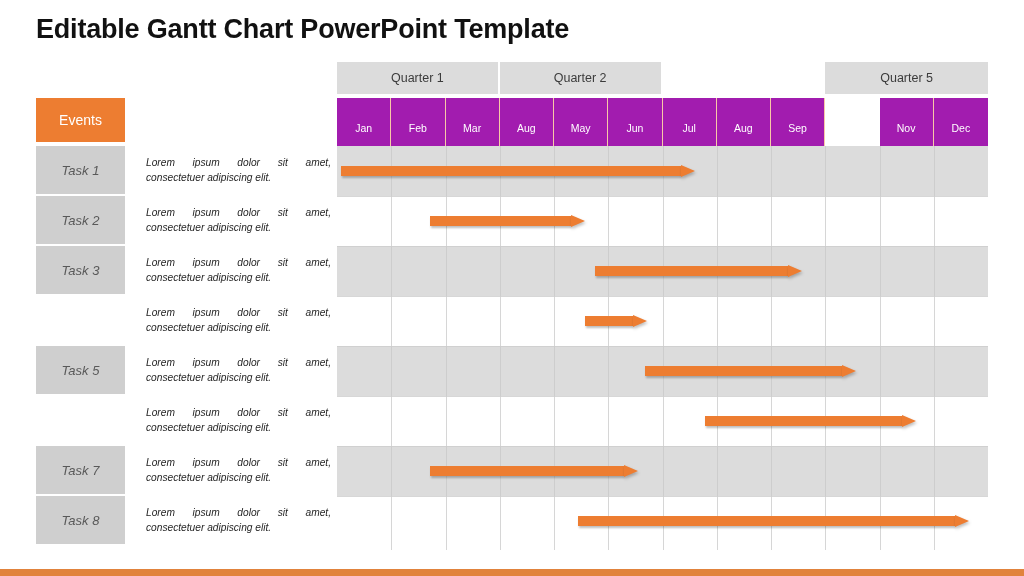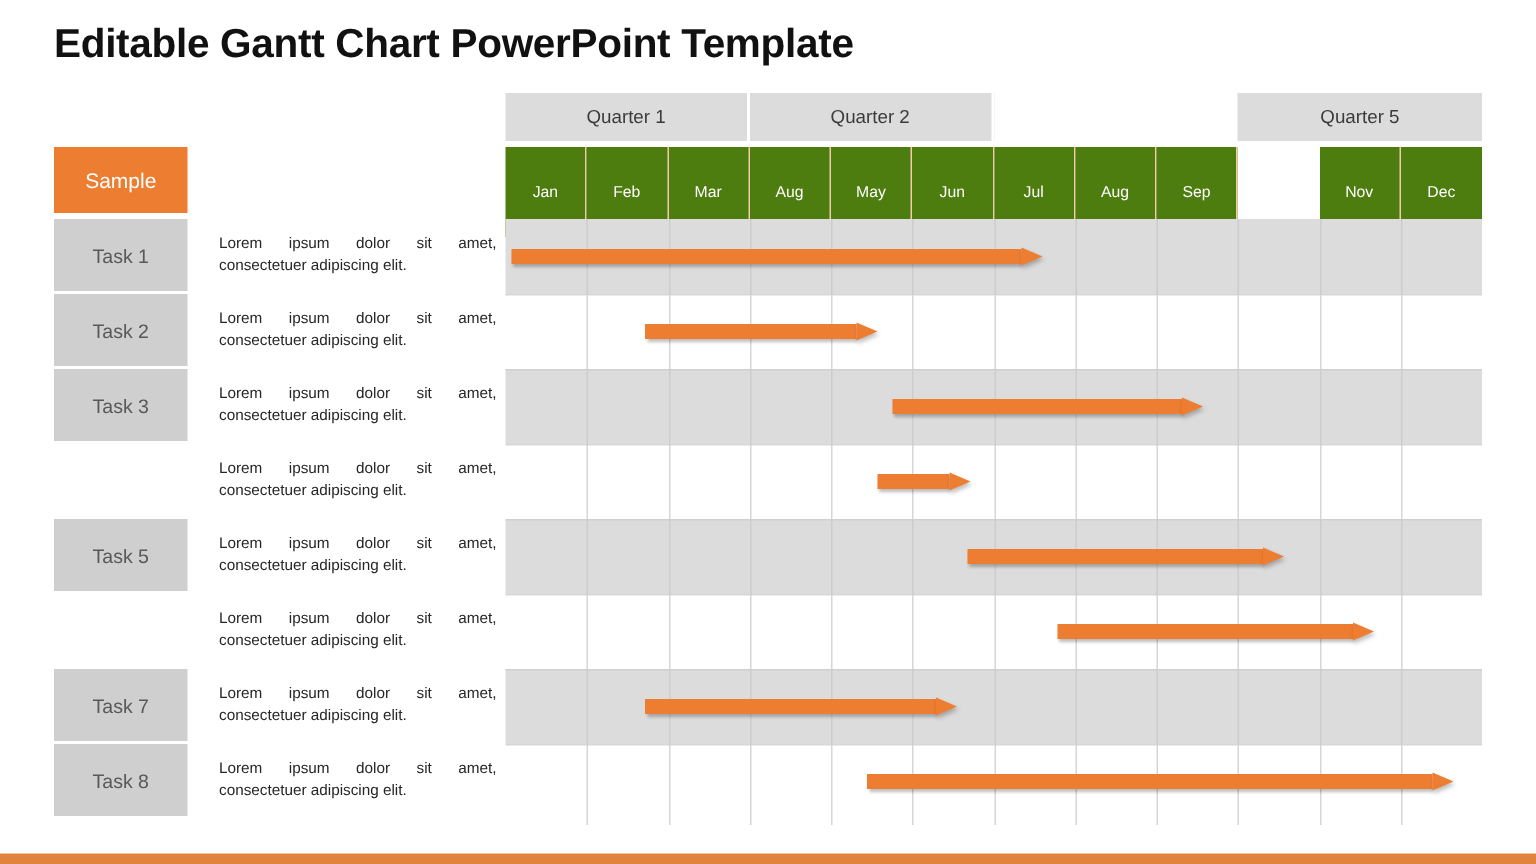--- a/index.html
+++ b/index.html
@@ -72,21 +72,21 @@
     position: absolute;
     left: 301px;
     top: 36px;
     width: 651px;
     height: 44px;
   }
   .month-cell {
     position: absolute;
     top: 0;
     height: 60px;
-    background: #4d7c0f;
+    background: #a21caf;
     color: #ffffff;
     font-size: 10.5px;
     display: flex;
     align-items: center;
     justify-content: center;
     box-sizing: border-box;
     border-right: 1px solid #f7c9a6;
   }
   .month-cell:last-child { border-right: none; }
 
@@ -127,20 +127,21 @@
     left: 0px;
     top: 84px;
     width: 952px;
     height: 404px;
   }
   .row {
     position: absolute;
     left: 0;
     width: 952px;
     height: 50px;
+    font-style: italic;
   }
   .row-band {
     position: absolute;
     left: 301px;
     top: 0;
     width: 651px;
     height: 50px;
   }
   .row-band.shaded { background: #dcdcdc; }
   .row-band.plain  { background: #ffffff; }
@@ -265,21 +266,21 @@
         <div class="month-cell" style="left: 162.75px; width: 54.25px;">Aug</div>
         <div class="month-cell" style="left: 217px; width: 54.25px;">May</div>
         <div class="month-cell" style="left: 271.25px; width: 54.25px;">Jun</div>
         <div class="month-cell" style="left: 325.5px; width: 54.25px;">Jul</div>
         <div class="month-cell" style="left: 379.75px; width: 54.25px;">Aug</div>
         <div class="month-cell" style="left: 434px; width: 54.25px;">Sep</div>
         <div class="month-cell" style="left: 542.5px; width: 54.25px;">Nov</div>
         <div class="month-cell" style="left: 596.75px; width: 54.25px;">Dec</div>
       </div>
 
-    <div class="hdr-events">Sample</div>
+    <div class="hdr-events">Events</div>
 
     <div id="rows">
         <div class="row" style="top: 0px;">
           <div class="row-band shaded"></div>
           <div class="task-cell">Task 1</div>
           <div class="desc-cell">Lorem ipsum dolor sit amet, consectetuer adipiscing elit.</div>
         </div>
         <div class="row" style="top: 50px;">
           <div class="row-band plain"></div>
           <div class="task-cell">Task 2</div>

